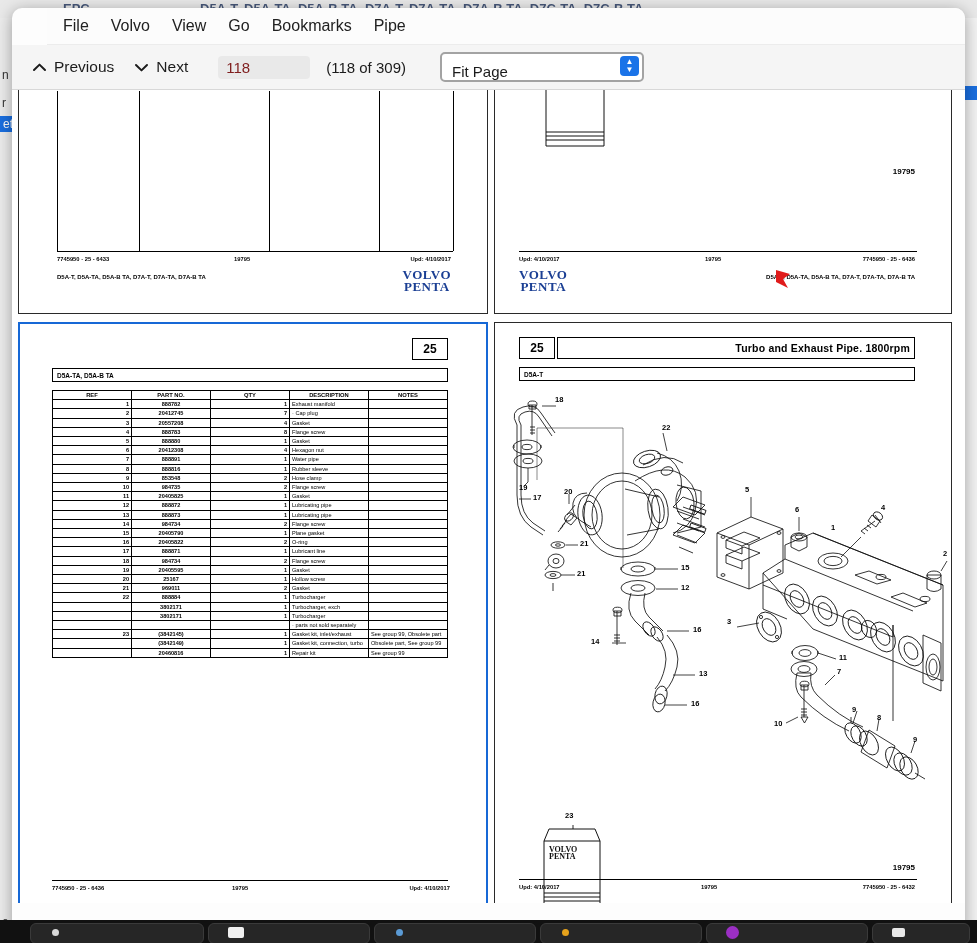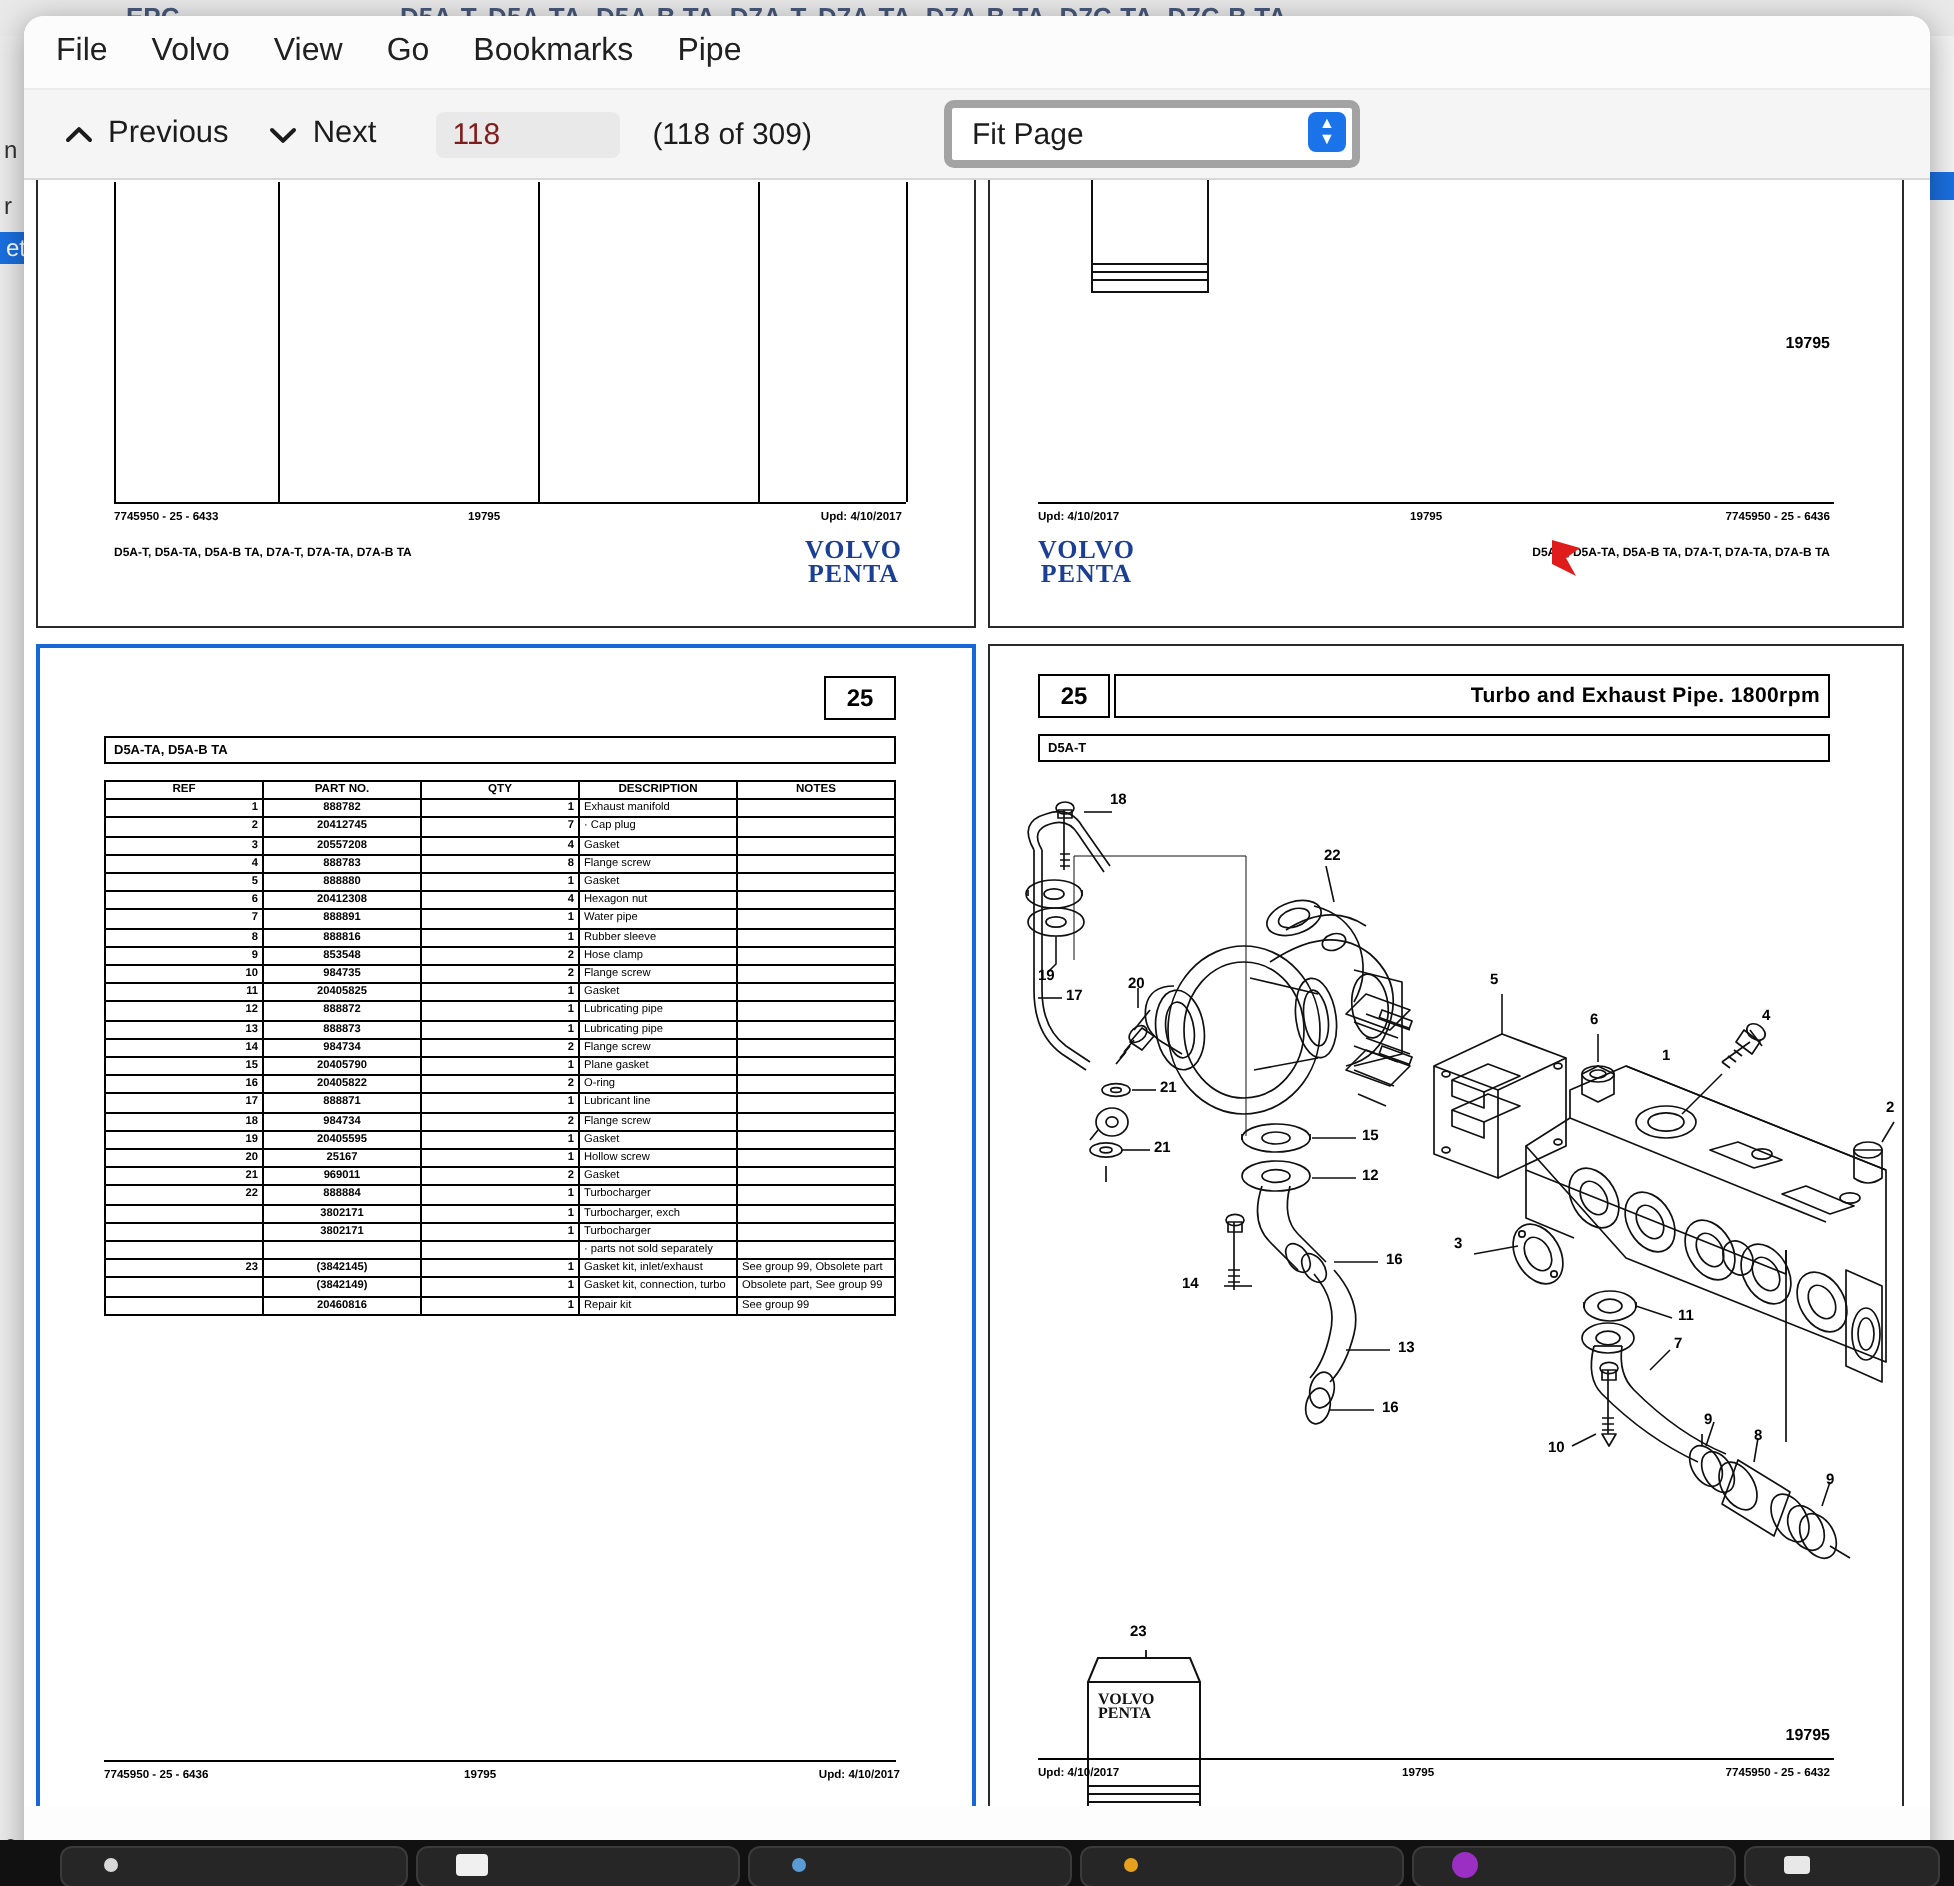--- a/index.html
+++ b/index.html
@@ -36,35 +36,35 @@
   #titlebar{height:34px;background:#f6f6f6;border-bottom:1px solid #e4e4e4;
     display:flex;align-items:center;border-radius:10px 10px 0 0;position:relative;}
   .traffic{width:13px;height:13px;border-radius:50%;margin-left:6px;flex:none;}
   .traffic.red{background:#ff5f57;margin-left:14px;}
   .traffic.yellow{background:#febc2e;}
   .traffic.green{background:#28c840;}
   #wintitle{flex:1;font-size:16.5px;color:#1b1b1b;white-space:nowrap;overflow:hidden;
     text-overflow:ellipsis;padding-right:26px;margin-left:0px;}
 
   #menubar{height:36px;background:#fcfcfc;display:flex;align-items:center;
-    padding-left:16px;gap:22px;border-bottom:1px solid #ececec;}
+    padding-left:16px;gap:22px;border-bottom:1px solid #ececec;margin-left:35px;}
   .menu-item{font-size:16px;color:#212121;cursor:default;}
 
   #toolbar{height:44px;background:#f5f5f5;border-bottom:1px solid #d8d8d8;
     display:flex;align-items:center;padding-left:14px;}
   .nav-btn{display:flex;align-items:center;gap:7px;font-size:15.5px;color:#1c1c1c;
     margin-right:20px;}
   .chev{display:inline-block;width:15px;height:15px;position:relative;}
   .chev svg{display:block;}
   #pageinput{width:76px;height:23px;background:#e9e9e9;border:none;border-radius:4px;
     font-size:15px;color:#7f1d1d;padding:0 8px;font-family:"Liberation Sans",sans-serif;
     margin-left:10px;}
   #pagecount{font-size:15px;color:#1b1b1b;margin-left:16px;white-space:nowrap;}
-  #zoomsel{margin-left:66px;width:200px;height:26px;background:#fff;border:4px solid #a3a3a3;
-    border-radius:5px;display:flex;align-items:center;position:relative;}
+  #zoomsel{margin-left:34px;width:200px;height:26px;background:#fff;border:2px solid #a3a3a3;
+    border-radius:5px;display:flex;align-items:flex-end;position:relative;}
   #zoomlabel{font-size:15px;color:#1b1b1b;padding-left:10px;}
   #zoomstep{position:absolute;right:3px;top:2px;width:19px;height:20px;border-radius:4px;
     background:#1a73e8;display:flex;flex-direction:column;align-items:center;
     justify-content:center;color:#fff;font-size:8px;line-height:8px;}
 
   
   #docarea{position:relative;height:813px;background:#fff;overflow:hidden;}
   .page{position:absolute;background:#fff;border:1px solid #2a2a2a;box-sizing:border-box;}
   .page.sel{border:2px solid #1668d6;}
 

